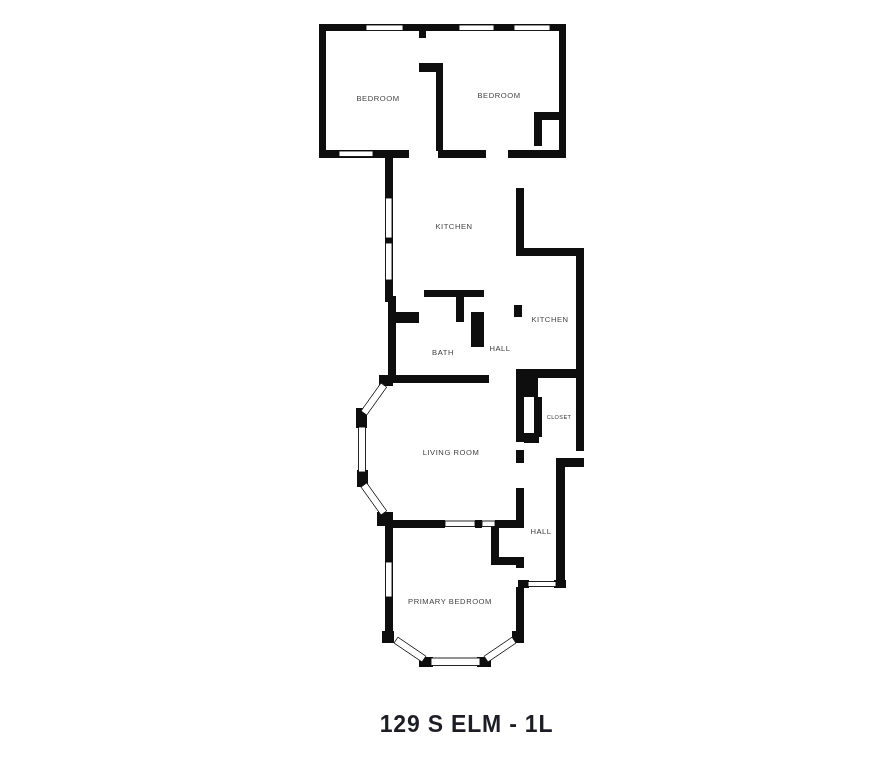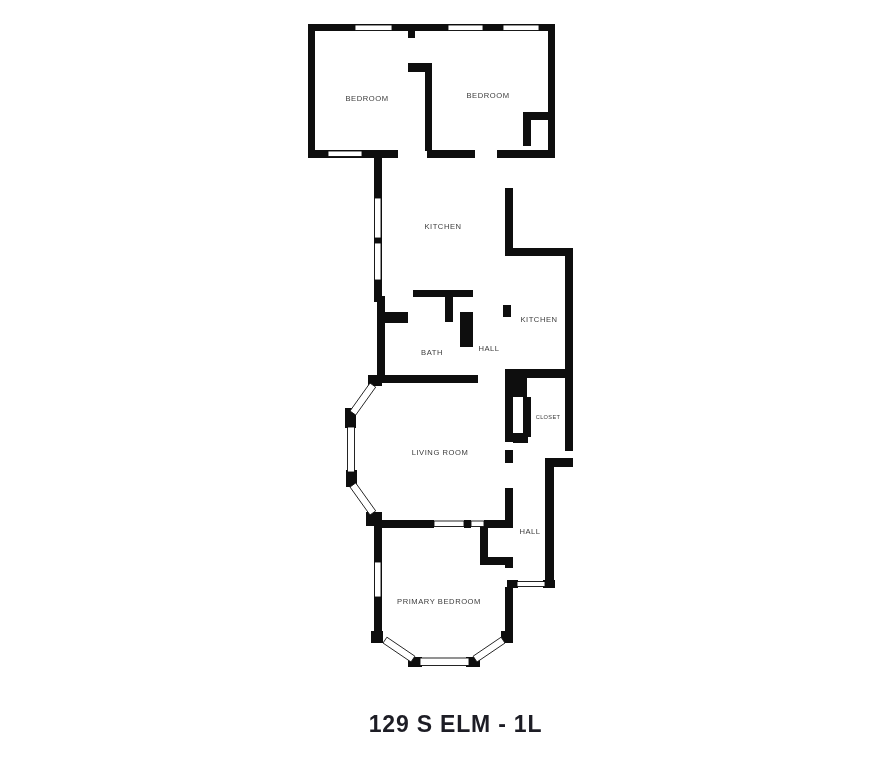--- a/index.html
+++ b/index.html
@@ -8,20 +8,21 @@
     --caption:#1d1d25;
     --bg:#ffffff;
   }
   html,body{margin:0;padding:0;background:var(--bg);}
   .page{
     position:relative;
     width:822px;height:768px;
     background:var(--bg);
     overflow:hidden;
     font-family:"Liberation Sans", sans-serif;
+    margin-left:11px;
   }
   .plan-svg{position:absolute;top:0;left:0;}
   .wall{fill:var(--wall);stroke:none;}
   .win{fill:#ffffff;stroke:var(--wall);stroke-width:0.9;}
   .room-label{
     fill:var(--label);
     font-family:"Liberation Sans", sans-serif;
     font-size:7.6px;
     letter-spacing:0.55px;
     text-anchor:middle;

